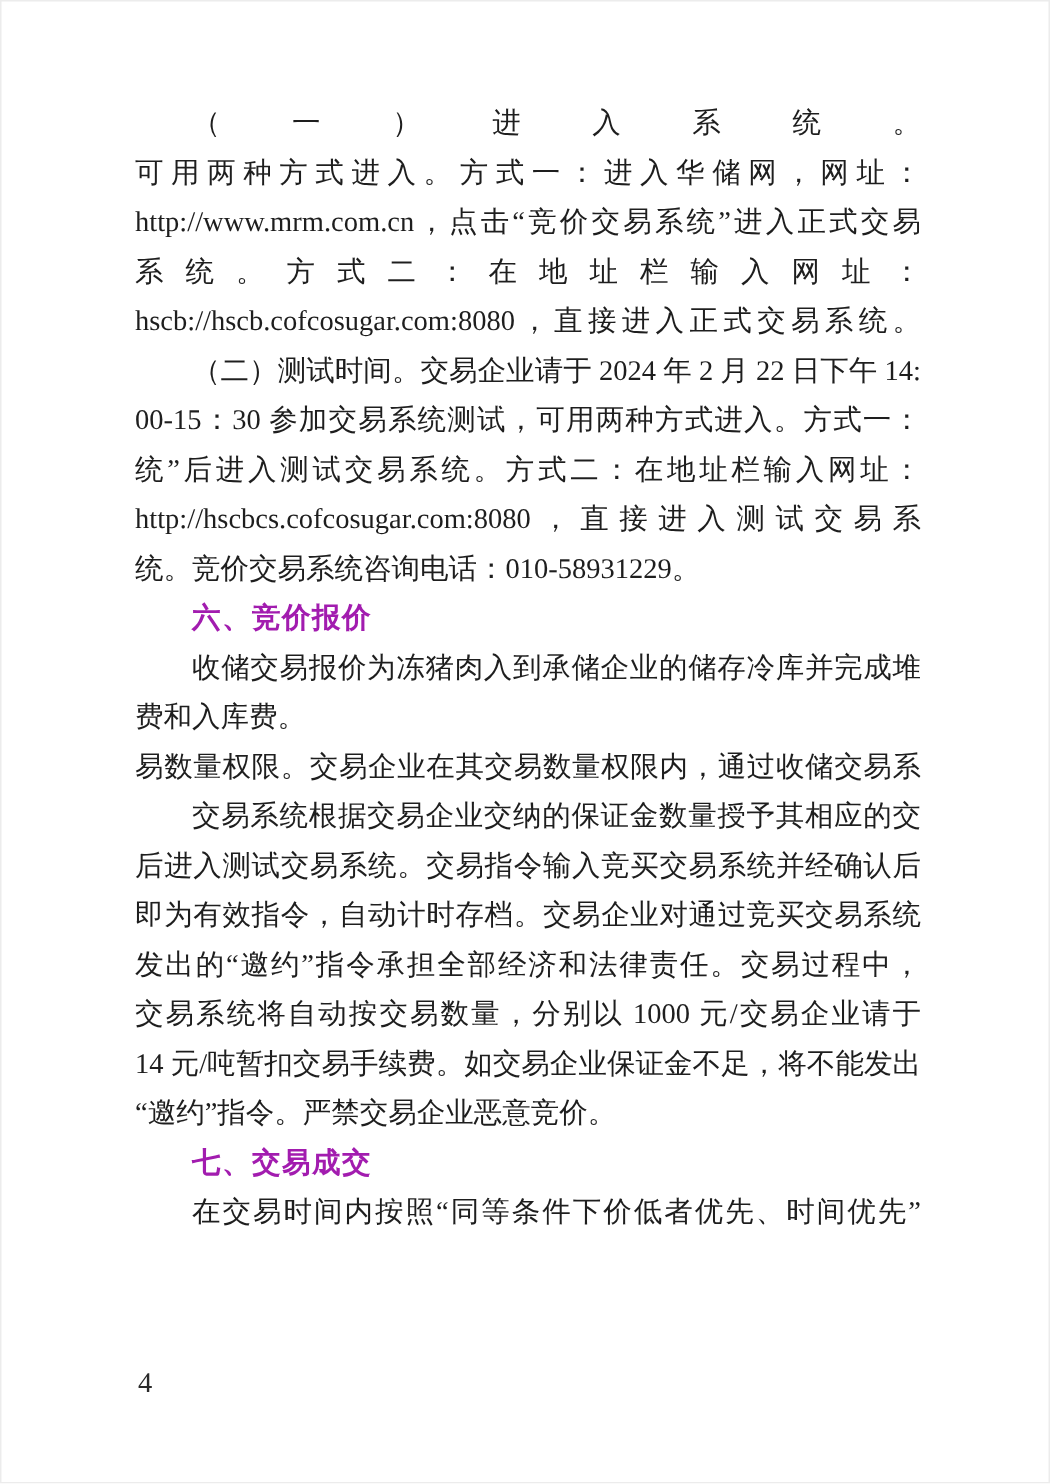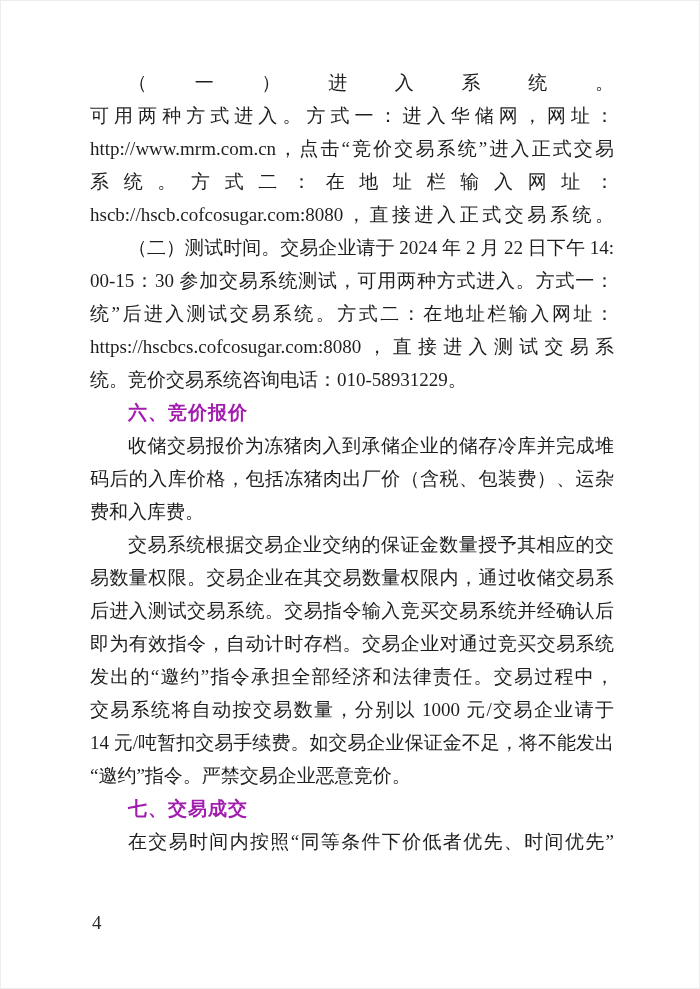--- a/index.html
+++ b/index.html
@@ -58,28 +58,27 @@
 <div class="page">
   <div class="content">
       <div class="line indent stretch">（一）进入系统。交易企业须进入竞价交易系统进行交易，</div>
       <div class="line stretch">可用两种方式进入。方式一：进入华储网，网址：</div>
       <div class="line stretch">http://www.mrm.com.cn，点击“竞价交易系统”进入正式交易</div>
       <div class="line stretch">系统。方式二：在地址栏输入网址：</div>
       <div class="line stretch">hscb://hscb.cofcosugar.com:8080，直接进入正式交易系统。</div>
       <div class="line indent stretch">（二）测试时间。交易企业请于 2024 年 2 月 22 日下午 14:</div>
       <div class="line stretch">00-15：30 参加交易系统测试，可用两种方式进入。方式一：进</div>
       <div class="line stretch">统”后进入测试交易系统。方式二：在地址栏输入网址：</div>
-      <div class="line stretch">https://hscbcs.cofcosugar.com:8080，直接进入测试交易系</div>
+      <div class="line stretch">http://hscbcs.cofcosugar.com:8080，直接进入测试交易系</div>
       <div class="line">统。竞价交易系统咨询电话：010-58931229。</div>
       <div class="line indent heading">六、竞价报价</div>
       <div class="line indent stretch">收储交易报价为冻猪肉入到承储企业的储存冷库并完成堆</div>
-      <div class="line stretch">码后的入库价格，包括冻猪肉出厂价（含税、包装费）、运杂</div>
       <div class="line">费和入库费。</div>
+      <div class="line stretch">易数量权限。交易企业在其交易数量权限内，通过收储交易系</div>
       <div class="line indent stretch">交易系统根据交易企业交纳的保证金数量授予其相应的交</div>
-      <div class="line stretch">易数量权限。交易企业在其交易数量权限内，通过收储交易系</div>
       <div class="line stretch">后进入测试交易系统。交易指令输入竞买交易系统并经确认后</div>
       <div class="line stretch">即为有效指令，自动计时存档。交易企业对通过竞买交易系统</div>
       <div class="line stretch">发出的“邀约”指令承担全部经济和法律责任。交易过程中，</div>
       <div class="line stretch">交易系统将自动按交易数量，分别以 1000 元/交易企业请于</div>
       <div class="line stretch">14 元/吨暂扣交易手续费。如交易企业保证金不足，将不能发出</div>
       <div class="line">“邀约”指令。严禁交易企业恶意竞价。</div>
       <div class="line indent heading">七、交易成交</div>
       <div class="line indent stretch">在交易时间内按照“同等条件下价低者优先、时间优先”</div>
     </div>
   <div class="page-number">4</div>

